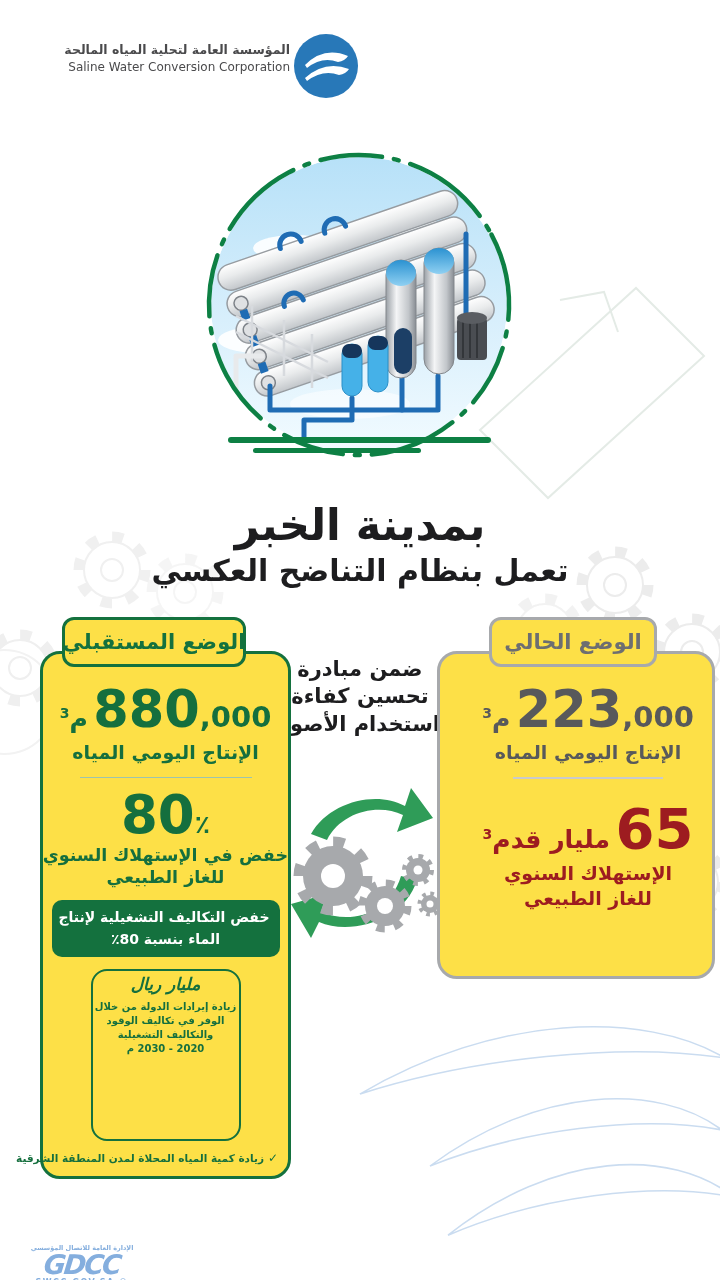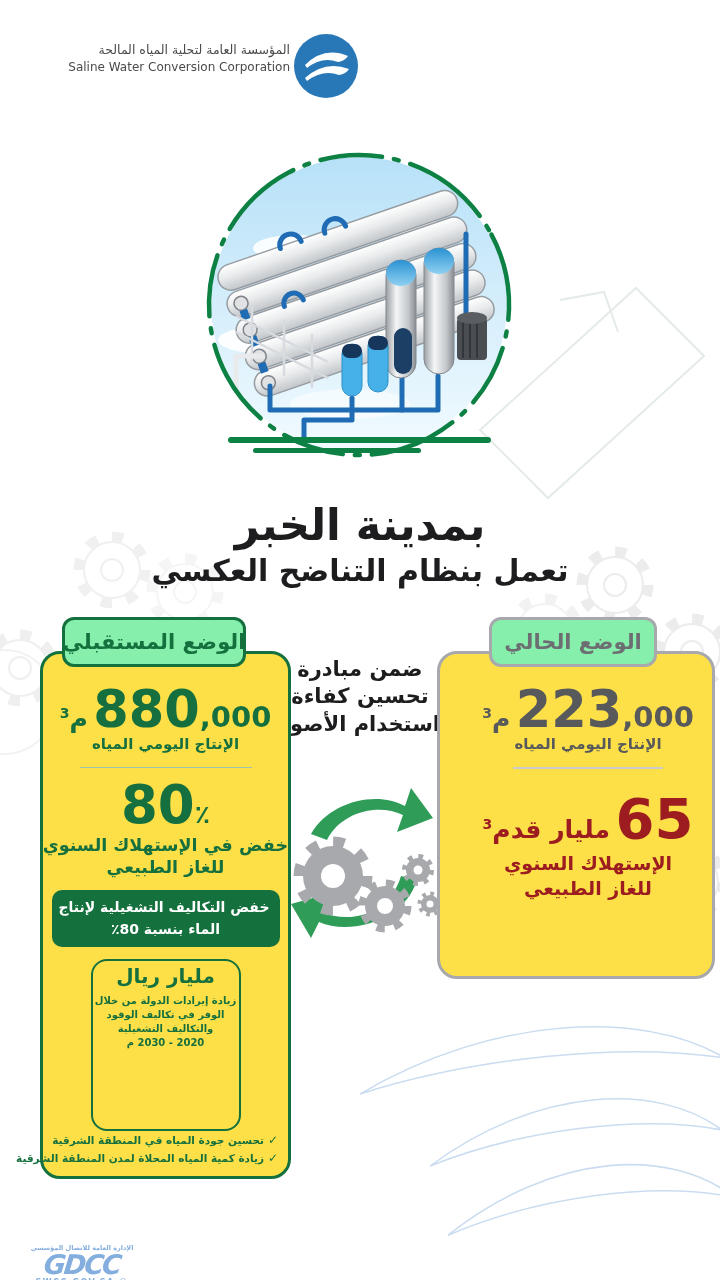--- a/index.html
+++ b/index.html
@@ -2,69 +2,69 @@
 <html lang="ar"><head>
 <meta charset="utf-8">
 <style>
   html,body{margin:0;padding:0;background:#ffffff;}
   .page{position:relative;width:720px;height:1280px;background:#fff;overflow:hidden;
         font-family:"DejaVu Sans",sans-serif;}
   .abs{position:absolute;}
 
   
   .org-text{left:48px;top:42px;width:242px;text-align:right;color:#4a4a4c;line-height:1.25;}
-  .org-ar{font-size:12.5px;font-weight:normal;}
+  .org-ar{font-size:12.5px;font-weight:bold;}
   .org-en{font-size:12px;margin-top:2px;}
   .logo-circle{left:294px;top:34px;width:64px;height:64px;border-radius:50%;background:#2878b8;}
 
   
   .hero{left:200px;top:148px;width:318px;height:318px;z-index:1;}
   .uline1{left:228px;top:437px;width:263px;height:6px;background:#0d8044;border-radius:3px;z-index:2;}
   .uline2{left:253px;top:448px;width:168px;height:5px;background:#0d8044;border-radius:3px;z-index:2;}
 
   
   .title-line{left:0;width:720px;text-align:center;color:#1d1d1f;font-weight:bold;z-index:2;direction:rtl;white-space:nowrap;}
   .t1{top:459px;font-size:36px;}
   .t2{top:500px;font-size:43px;}
   .t3{top:553px;font-size:30px;}
 
   
-  .tab{height:44px;background:#86efac;border-radius:12px;display:flex;align-items:center;justify-content:center;
+  .tab{height:44px;background:#fde047;border-radius:12px;display:flex;align-items:center;justify-content:center;
        font-weight:bold;font-size:21px;z-index:3;direction:rtl;white-space:nowrap;}
   .tab-future{left:62px;top:617px;width:178px;border:3px solid #14713e;color:#14713e;}
   .tab-current{left:489px;top:617px;width:162px;border:3px solid #a7a9ac;color:#6d6e71;}
   .card{background:#fde047;border-radius:20px;z-index:2;text-align:center;direction:rtl;}
   .card-future{left:40px;top:651px;width:245px;height:522px;border:3px solid #14713e;color:#156f3e;}
   .card-current{left:437px;top:651px;width:248px;height:322px;border:3px solid #a7a9ac;color:#58595b;padding-left:24px;}
 
   .num-row{margin-top:30px;font-weight:bold;white-space:nowrap;line-height:1;}
   .n-big{font-size:51px;}
   .n-small{font-size:29px;}
   .n-unit{font-size:25px;}
   .n-unit sup{font-size:14px;}
-  .prod-label{font-weight:bold;font-size:15px;margin-top:0;white-space:nowrap;}
+  .prod-label{font-weight:bold;font-size:19px;margin-top:6px;white-space:nowrap;}
   .divider{height:0;margin:14px auto 10px;}
   .div-gray{width:150px;border-top:2px solid #c9cacb;}
   .div-green{width:172px;border-top:1.5px solid #9dc4ad;}
 
   .gas-row{color:#9d1c20;font-weight:bold;white-space:nowrap;line-height:1;margin-top:22px;}
   .g-big{font-size:56px;}
   .g-unit{font-size:25px;}
   .g-unit sup{font-size:14px;}
   .gas-label{color:#9d1c20;font-weight:bold;font-size:19px;line-height:1.3;margin-top:4px;}
 
   .cut-row{font-weight:bold;white-space:nowrap;line-height:1;margin-top:2px;}
   .c-big{font-size:53px;}
   .c-pct{font-size:25px;}
   .cut-label{font-weight:bold;font-size:17.5px;line-height:1.25;margin-top:4px;white-space:nowrap;}
   .pill{margin:11px auto 0;width:208px;background:#14713e;color:#fff;border-radius:10px;
         padding:6px 10px;font-size:14px;font-weight:bold;line-height:1.6;white-space:nowrap;}
   .revbox{margin:12px auto 0;width:150px;height:172px;border:2.5px solid #14713e;border-radius:16px;box-sizing:border-box;padding-top:4px;}
   .rev-num{font-size:53px;font-weight:bold;line-height:1;}
-  .rev-unit{font-size:20px;font-weight:bold;line-height:1.1;}
+  .rev-unit{font-size:17px;font-weight:bold;line-height:1.1;font-style:italic;}
   .rev-note{font-size:10px;font-weight:bold;line-height:1.4;margin-top:7px;}
   .checks{position:absolute;right:10px;bottom:9px;text-align:right;font-size:10.5px;font-weight:bold;
           color:#156f3e;line-height:1.45;direction:rtl;white-space:nowrap;}
   .checks .chk{display:inline-block;margin-left:4px;font-size:12px;}
 
   
   .initiative{left:280px;top:656px;width:160px;text-align:center;color:#1d1d1f;font-weight:bold;
               font-size:21px;line-height:1.3;direction:rtl;z-index:2;white-space:nowrap;}
   .gears{left:281px;top:772px;width:168px;height:182px;z-index:2;}
 
@@ -294,23 +294,20 @@
       <div class="rev-unit">مليار ريال</div>
       <div class="rev-note">
         <div>زيادة إيرادات الدولة من خلال</div>
         <div>الوفر في تكاليف الوقود</div>
         <div>والتكاليف التشغيلية</div>
         <div>2020 - 2030 م</div>
       </div>
     </div>
     <div class="checks">
       <div>
-        <span class="chk">✓</span><span>تحسين جودة المياه في المنطقة الشرقية</span>
-      </div>
-      <div>
         <span class="chk">✓</span><span>زيادة كمية المياه المحلاة لمدن المنطقة الشرقية</span>
       </div>
     </div>
   </div>
 
   <div class="abs gdcc">
     <div class="gdcc-ar" dir="rtl">الإدارة العامة للاتصال المؤسسي</div>
     <div class="gdcc-name">GDCC</div>
     <div class="gdcc-site">SWCC.GOV.SA ©</div>
   </div>

